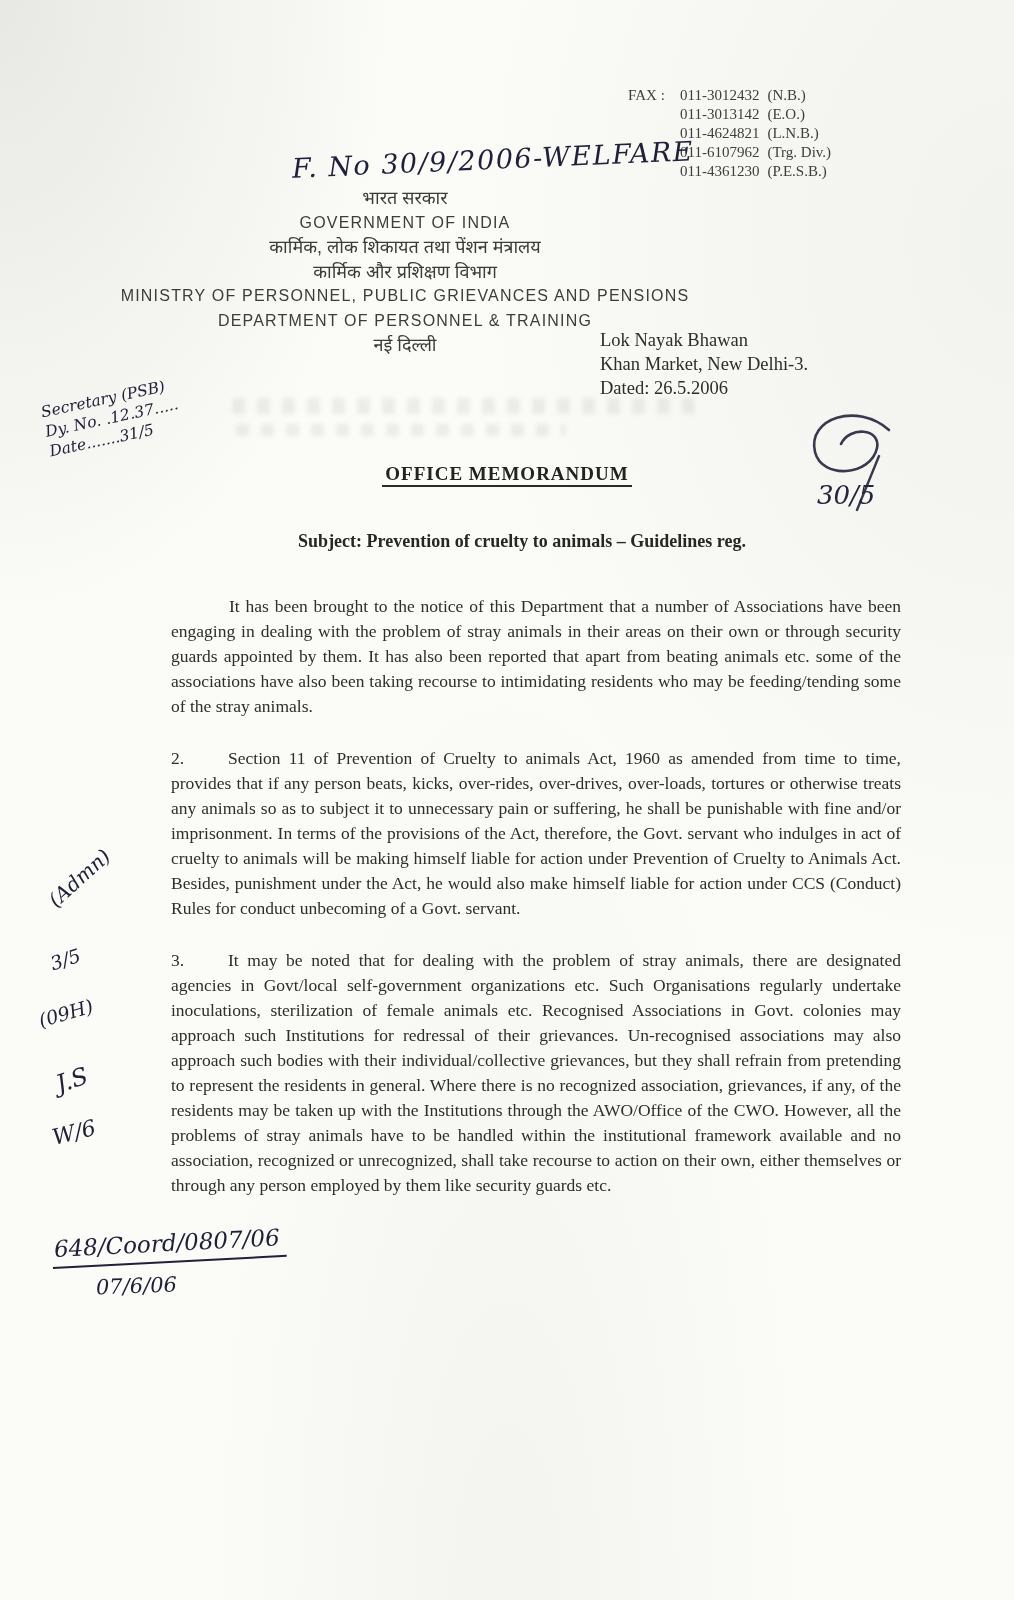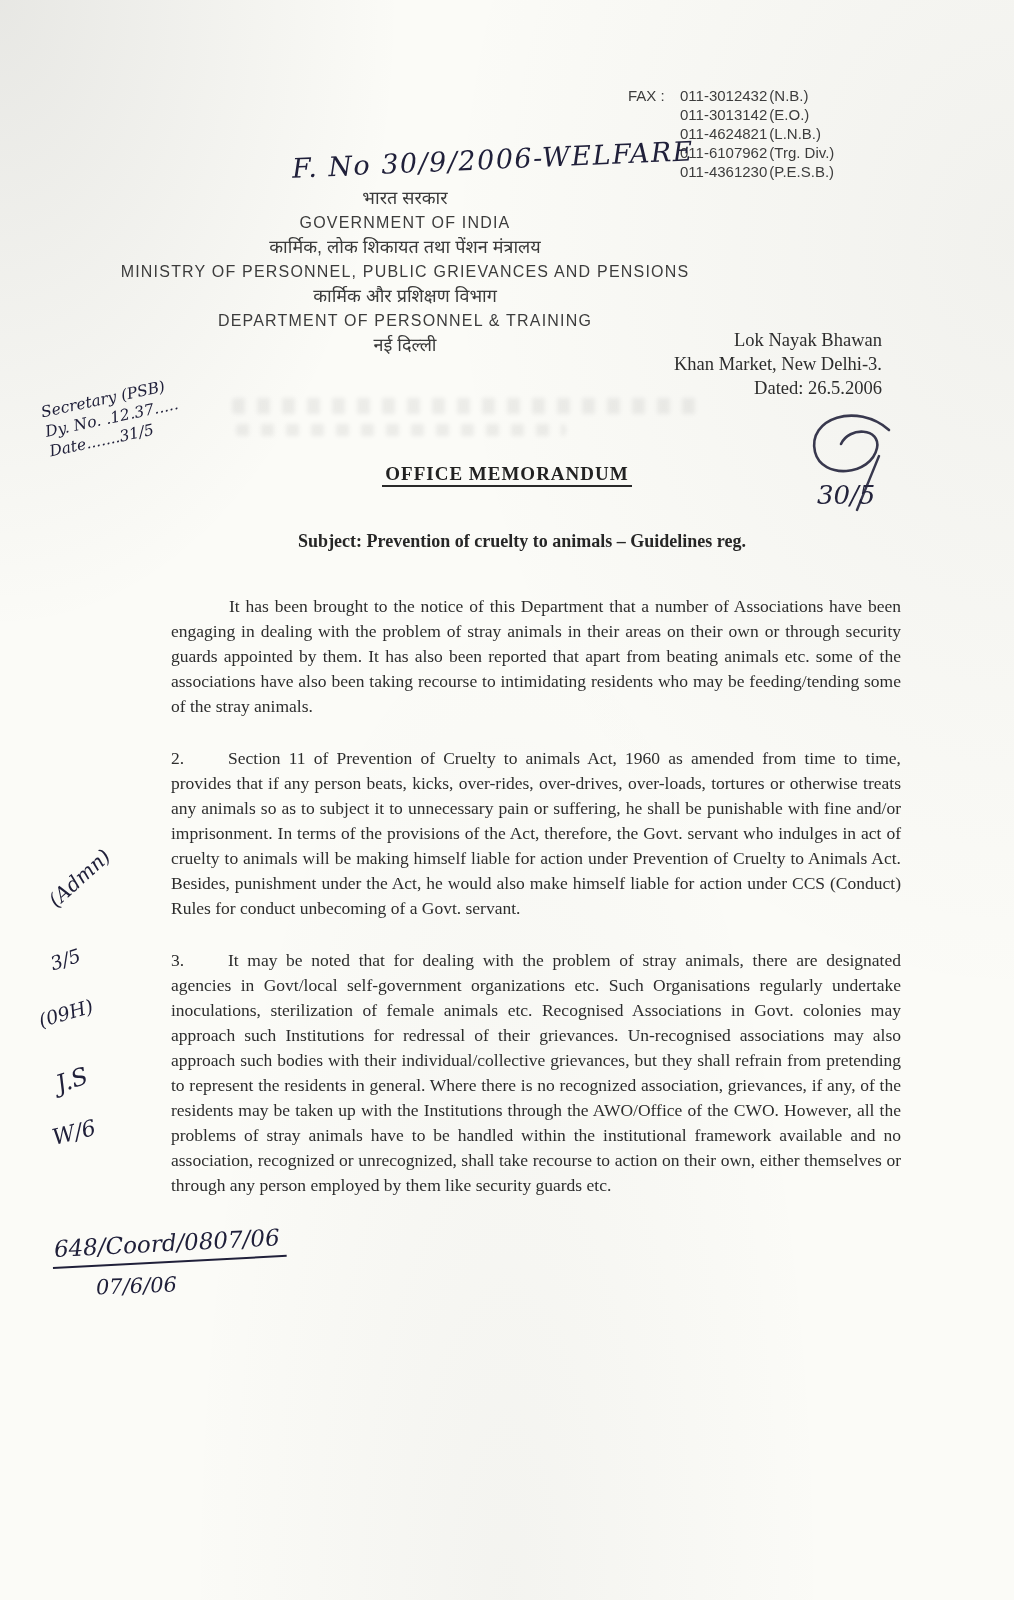--- a/index.html
+++ b/index.html
@@ -8,34 +8,34 @@
     position:relative;width:1014px;height:1600px;
     background:
       radial-gradient(ellipse at 0% 0%, rgba(60,60,60,0.10), transparent 28%),
       radial-gradient(ellipse at 100% 15%, rgba(60,60,60,0.05), transparent 40%),
       radial-gradient(ellipse at 50% 100%, rgba(60,60,60,0.04), transparent 45%),
       #fbfbf7;
     font-family:"Liberation Serif", serif;
     color:#2e2e2e;
   }
   
-  .fax-block{position:absolute;top:86px;left:628px;font-family:Liberation Sans, sans-serif;font-size:15px;line-height:19px;color:#3d3d3d;}
+  .fax-block{position:absolute;top:86px;left:628px;font-family:Liberation Serif, serif;font-size:15px;line-height:19px;color:#3d3d3d;}
   .fax-line{position:relative;padding-left:52px;white-space:nowrap;}
   .fax-label{position:absolute;left:0;top:0;}
-  .fax-division{margin-left:2px;}
+  .fax-division{margin-left:8px;}
   
   .hw{font-family:"DejaVu Serif",serif;font-style:italic;color:#20203a;}
   .file-no{position:absolute;top:144px;left:292px;font-size:27px;letter-spacing:1.5px;transform:rotate(-2.5deg);}
   
   .header-block{position:absolute;top:186px;left:55px;width:700px;text-align:center;}
   .hdr{line-height:24.5px;}
   .hdr.hi{font-size:18px;color:#3a3a3a;font-family:Liberation Sans, sans-serif;}
   .hdr.en{font-size:16px;letter-spacing:1.2px;color:#3c3c3c;font-family:"Liberation Sans",sans-serif;}
   
-  .address-block{position:absolute;top:328px;left:600px;width:282px;text-align:right;font-size:18.5px;line-height:24px;color:#2c2c2c;}
+  .address-block{position:absolute;top:328px;left:600px;width:282px;text-align:left;font-size:18.5px;line-height:24px;color:#2c2c2c;}
   
   .stamp{position:absolute;top:388px;left:44px;transform:rotate(-12deg);font-size:15.5px;line-height:20px;}
   
   .smudge{position:absolute;filter:blur(2px);opacity:.30;border-radius:4px;
     background:repeating-linear-gradient(90deg, rgba(110,110,110,.35) 0 13px, rgba(110,110,110,0) 13px 25px);}
   .smudge.s1{top:398px;left:232px;width:470px;height:16px;}
   .smudge.s2{top:424px;left:236px;width:330px;height:12px;}
   
   .memo-title{position:absolute;top:447px;left:0;width:1014px;text-align:center;font-size:19px;font-weight:bold;letter-spacing:1px;color:#222;margin-top:16px;}
   .memo-title span{border-bottom:2.5px solid #2a2a2a;padding:0 3px 1px 3px;}
@@ -80,22 +80,22 @@
       <span>011-4361230</span><span class="fax-division">(P.E.S.B.)</span>
     </div>
   </div>
 
   <div class="file-no hw">F. No 30/9/2006-WELFARE</div>
 
   <div class="header-block">
     <div class="hdr hi">भारत सरकार</div>
     <div class="hdr en">GOVERNMENT OF INDIA</div>
     <div class="hdr hi">कार्मिक, लोक शिकायत तथा पेंशन मंत्रालय</div>
+    <div class="hdr hi">कार्मिक और प्रशिक्षण विभाग</div>
     <div class="hdr en">MINISTRY OF PERSONNEL, PUBLIC GRIEVANCES AND PENSIONS</div>
-    <div class="hdr hi">कार्मिक और प्रशिक्षण विभाग</div>
     <div class="hdr en">DEPARTMENT OF PERSONNEL &amp; TRAINING</div>
     <div class="hdr hi">नई दिल्ली</div>
   </div>
 
   <div class="address-block">
     <div>Lok Nayak Bhawan</div>
     <div>Khan Market, New Delhi-3.</div>
     <div>Dated: 26.5.2006</div>
   </div>
 

